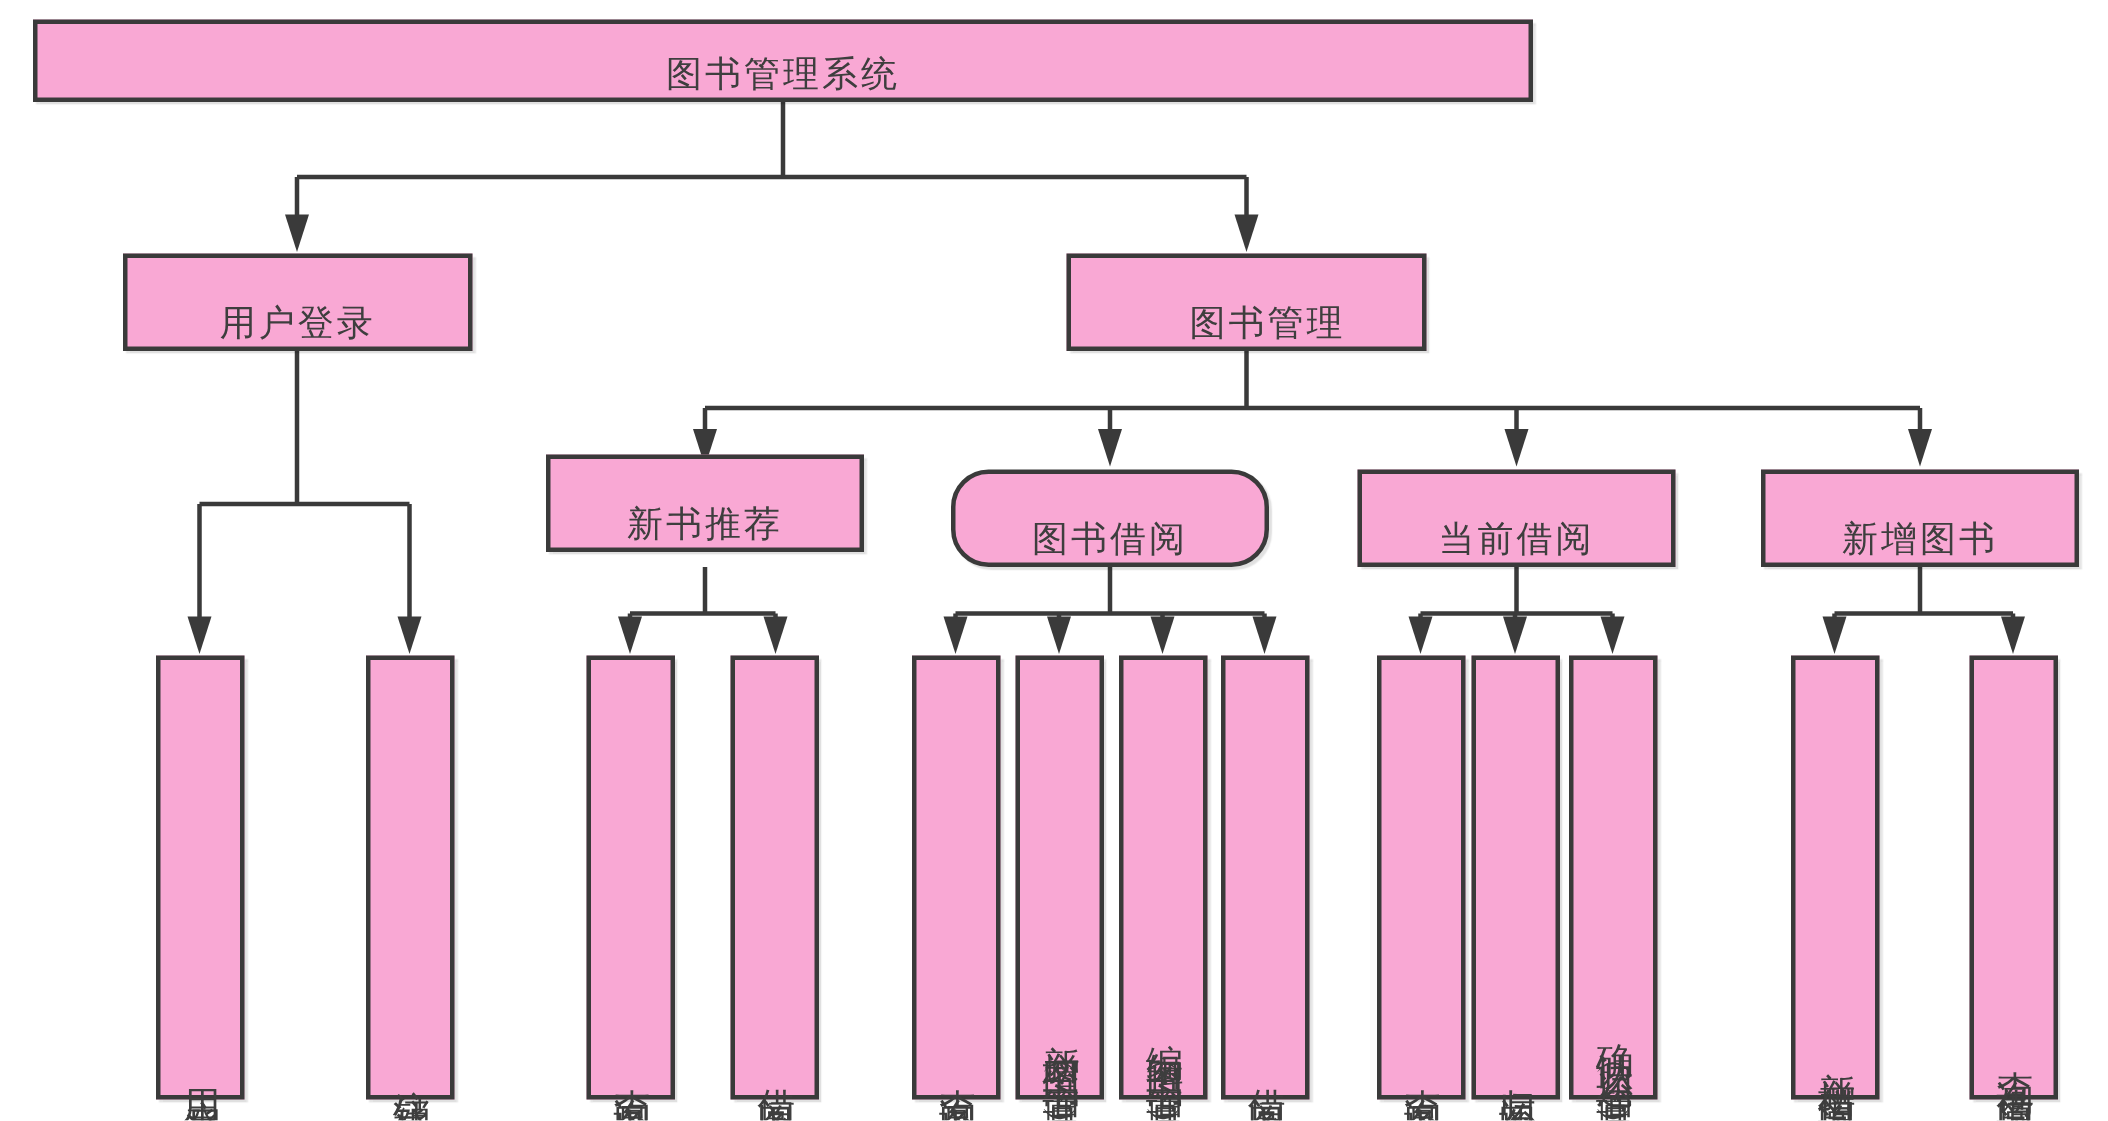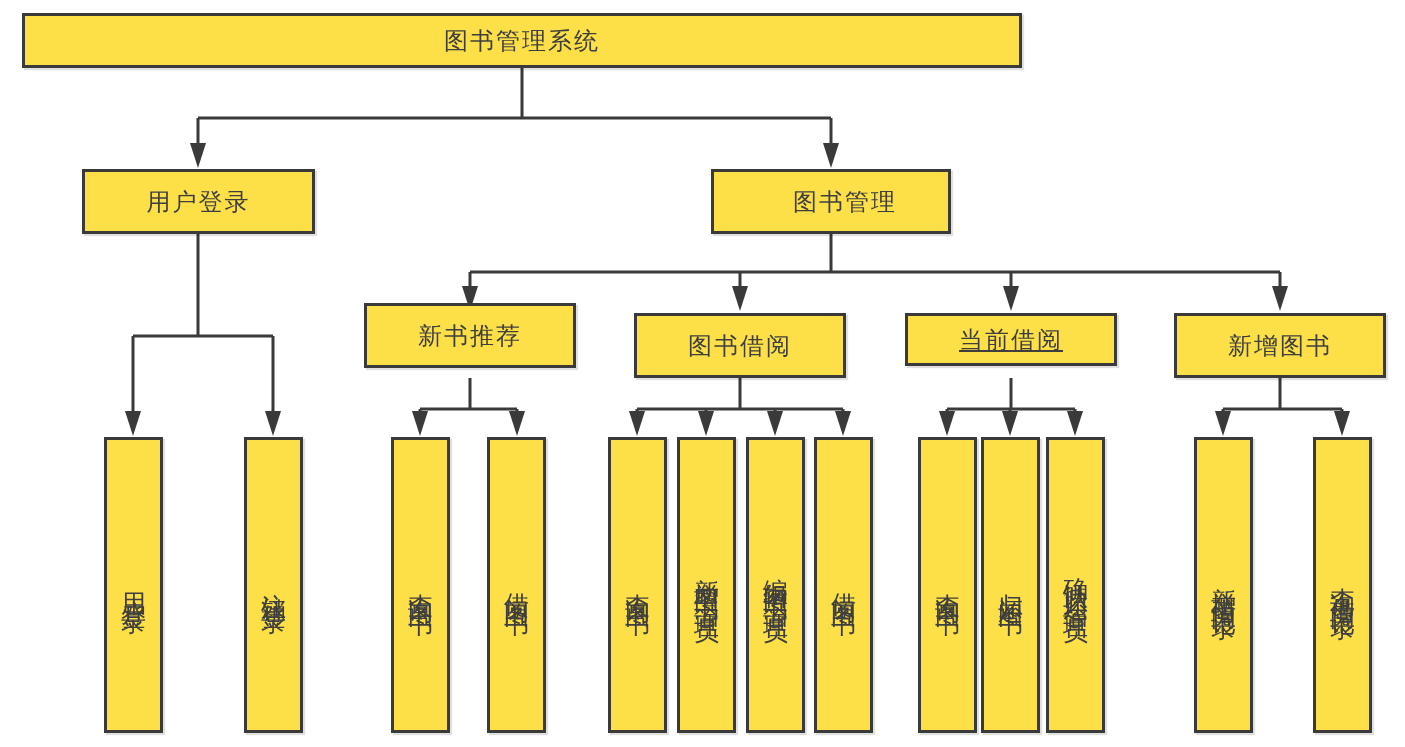--- a/index.html
+++ b/index.html
@@ -3,22 +3,22 @@
 <meta charset="utf-8">
 <title>Diagram</title>
 <style>
   html,body{margin:0;padding:0;background:#ffffff;}
   .canvas{
     position:relative;width:1405px;height:747px;background:#ffffff;
     font-family:"Liberation Sans","DejaVu Sans",sans-serif;overflow:hidden;
   }
   .connector-layer{position:absolute;left:0;top:0;width:1405px;height:747px;}
   .box{
-    position:absolute;background:#fde047;border:3px solid #3a3a3a;box-sizing:border-box;
-    display:flex;align-items:center;justify-content:center;color:#3e3e3e;
+    position:absolute;background:#f9a8d4;border:3px solid #3a3a3a;box-sizing:border-box;
+    display:flex;align-items:flex-end;justify-content:center;color:#3e3e3e;
     box-shadow:2px 2px 1px rgba(0,0,0,0.12);
   }
   .box .lbl{font-size:24px;letter-spacing:2px;white-space:nowrap;}
   .leaf .lbl{
     writing-mode:vertical-rl;text-orientation:mixed;
     font-size:25px;letter-spacing:6px;line-height:1;white-space:normal;
   }
   .watermark{
     position:absolute;right:10px;top:714px;font-size:21px;color:#b9b9b9;
     letter-spacing:1px;white-space:nowrap;z-index:5;
@@ -69,24 +69,24 @@
   <div class="box" style="left:82px;top:169px;width:233px;height:65px;">
     <span class="lbl">用户登录</span>
   </div>
   <div class="box" style="left:711px;top:169px;width:240px;height:65px;padding-left:28px;">
     <span class="lbl">图书管理</span>
   </div>
 
   <div class="box" style="left:364px;top:303px;width:212px;height:65px;">
     <span class="lbl">新书推荐</span>
   </div>
-  <div class="box" style="left:634px;top:313px;width:212px;height:65px;">
+  <div class="box" style="left:634px;top:313px;width:212px;height:65px;border-radius:25px;">
     <span class="lbl">图书借阅</span>
   </div>
-  <div class="box" style="left:905px;top:313px;width:212px;height:53px;text-decoration:underline;">
+  <div class="box" style="left:905px;top:313px;width:212px;height:65px;">
     <span class="lbl">当前借阅</span>
   </div>
   <div class="box" style="left:1174px;top:313px;width:212px;height:65px;">
     <span class="lbl">新增图书</span>
   </div>
 
   <div class="box leaf" style="left:104px;top:437px;width:59px;height:296px;">
     <span class="lbl">用户登录</span>
   </div>
   <div class="box leaf" style="left:244px;top:437px;width:59px;height:296px;">

